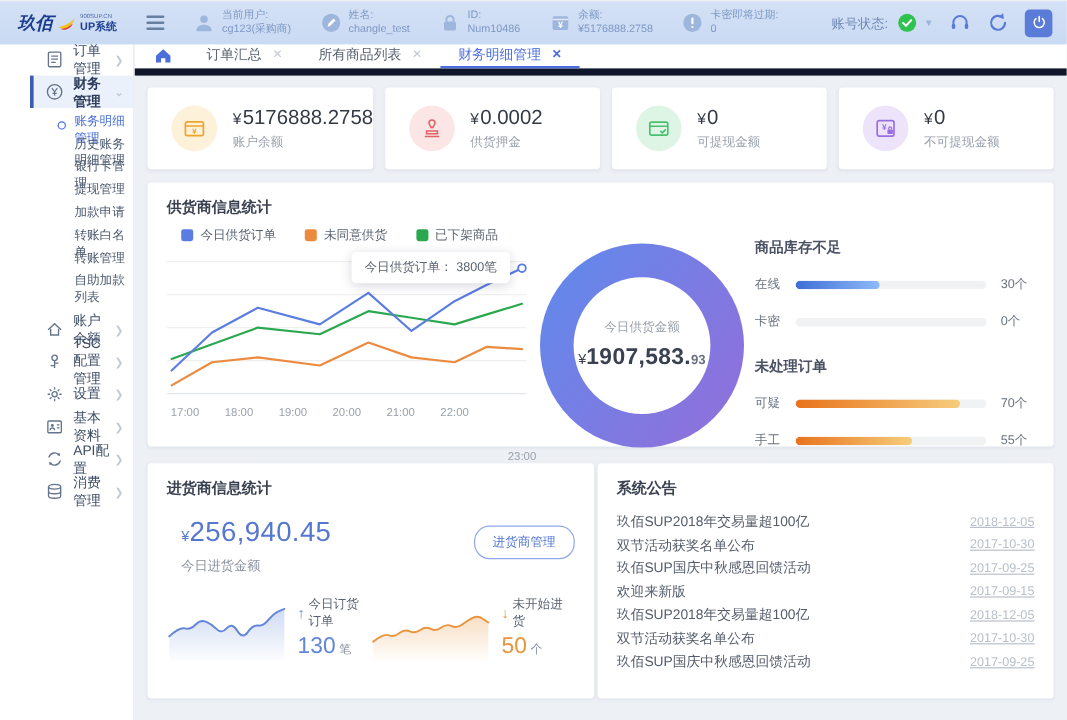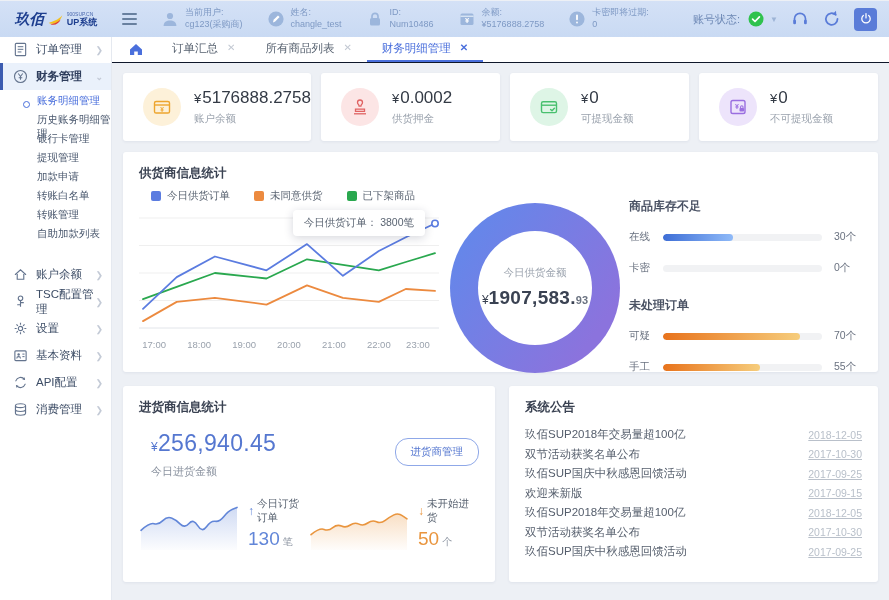--- a/index.html
+++ b/index.html
@@ -25,37 +25,37 @@
   .htext { font-size:9px; color:#7e99c4; line-height:1.3; }
   .top-right { margin-left:auto; display:flex; align-items:center; gap:12px; padding-right:12px; }
   .status-label { font-size:11px; color:#6d88b5; }
   .check-badge { width:16px; height:16px; margin-left:-4px; }
   .chev-down { font-size:8px; color:#9db4d6; margin-left:-6px; }
   .iconbtn { width:20px; height:20px; color:#5a7cd8; background:transparent; border:none; cursor:pointer; padding:0; }
   .power-btn { width:23px; height:23px; background:#5a7cd8; border:none; border-radius:4px;
     display:flex; align-items:center; justify-content:center; cursor:pointer; }
   
   .sidebar { position:absolute; top:36px; left:0; width:112px; bottom:0; background:#fff;
-    border-right:1px solid #e5e9f0; z-index:4; }
+    border-right:1px solid #e5e9f0; z-index:4;padding-left:25px; }
   .snav-item { height:27px; display:flex; align-items:center; padding:0 8px 0 13px;
     font-size:11.5px; color:#3d4d66; cursor:pointer; position:relative; }
   .snav-item .sicon { width:15px; height:15px; margin-right:8px; color:#64748e; flex:none; }
   .snav-item .chevr { margin-left:auto; color:#c3cad6; font-size:9px; }
   .snav-item.active-parent { background:#eaf1fb; font-weight:bold; color:#2e3d5c;font-family:Liberation Serif, serif; }
   .snav-item.active-parent::before { content:""; position:absolute; left:0; top:0; bottom:0; width:3px; background:#3c5cb0; }
   .subnav { padding:4px 0 6px; }
   .subnav-item { height:19px; display:flex; padding-left:37px;
     font-size:10.5px; color:#4a586e; cursor:pointer; position:relative; }
   .subnav-item.active { color:#4a6fdc; }
   .subnav-item.active::before { content:""; position:absolute; left:23px; top:7px; width:5px; height:5px;
     border:1.5px solid #4a6fdc; border-radius:50%; }
   .snav-gap { height:9px; }
   
   .tabbar { position:absolute; left:112px; top:36px; right:0; height:27px; background:#fff;
-    border-bottom:1px solid #0f172a; display:flex; align-items:stretch; z-index:3; }
+    border-bottom:6px solid #0f172a; display:flex; align-items:stretch; z-index:3; }
   .tab-home { display:flex; align-items:center; padding:0 14px 0 17px; color:#4a6fdc; cursor:pointer; }
   .tab { display:flex; align-items:center; gap:9px; padding:0 15px; font-size:11.5px; color:#56616f;
     border-bottom:2px solid transparent; cursor:pointer; }
   .tab .tab-x { color:#c2c8d2; font-size:10px; line-height:1; }
   .tab.active { color:#4a6fdc; border-bottom-color:#4a6fdc; }
   .tab.active .tab-x { color:#4a6fdc; font-weight:bold; }
   
   .content { position:absolute; left:112px; top:63px; right:0; bottom:0; padding:10px 11px; overflow:hidden; }
   .cards { display:flex; gap:10px; }
   .card { flex:1; background:#fff; border-radius:3px; height:68px; display:flex; align-items:center;
@@ -91,21 +91,21 @@
   .donut-cents { font-size:11px; color:#6a7280; }
   .bars-col { width:233px; padding-top:14px; }
   .bars-title { font-size:12px; font-weight:bold; color:#4a5264; margin-bottom:15px; }
   .bar-row { display:flex; align-items:center; margin-bottom:17px; font-size:10.5px; color:#6a7280; }
   .bar-lab { width:28px; flex:none; }
   .bar-track { flex:1; height:7px; border-radius:4px; background:#f1f2f4; margin:0 12px 0 6px; overflow:hidden; }
   .bar-fill { height:100%; border-radius:4px; width:0; }
   .bar-val { width:28px; flex:none; }
   .bars-group2 { margin-top:22px; }
   
-  .bottom-row { display:flex; gap:14px; margin-top:14px;border-radius:11px; }
+  .bottom-row { display:flex; gap:3px; margin-top:14px;border-radius:11px; }
   .purchase-panel { width:372px; height:196px; padding:13px 16px; }
   .purchase-top { display:flex; align-items:flex-start; margin-top:14px; }
   .purchase-nums { margin-left:12px; }
   .big-num { color:#5577d0; font-size:23px; letter-spacing:0.3px; }
   .big-cur { font-size:12px; }
   .purchase-caption { font-size:11px; color:#8b93a0; margin-top:7px; }
   .manage-btn { margin-left:auto; margin-top:8px; border:1px solid #8fa8e8; color:#5577d0; background:#fff;
     border-radius:13px; font-size:10.5px; padding:6px 15px; cursor:pointer;
     font-family:"Liberation Sans",sans-serif; }
   .spark-row { display:flex; margin-top:16px; }
@@ -435,21 +435,21 @@
             <polyline points="4.0,100.8 37.7,69.1 75.9,48.5 127.5,62.3 168.0,36.1 203.9,67.8 239.8,43.0 266.8,29.3 296.0,15.5" fill="none" stroke="#5b7ce0" stroke-width="1.8" stroke-linejoin="round" stroke-linecap="round"></polyline>
             <circle cx="296.0" cy="15.5" r="3.2" fill="#fff" stroke="#5b7ce0" stroke-width="1.6"></circle>
           </svg>
         <div class="x-ticks" id="x-ticks">
             <span style="left: 15.2px;">17:00</span>
             <span style="left: 60.2px;">18:00</span>
             <span style="left: 105.1px;">19:00</span>
             <span style="left: 150px;">20:00</span>
             <span style="left: 194.9px;">21:00</span>
             <span style="left: 239.8px;">22:00</span>
-            <span style="left: 279px;">23:00</span>
+            <span style="left: 296px; margin-top: 36px;">23:00</span>
           </div>
         <div class="tooltip">
           <span>今日供货订单： 3800笔</span>
         </div>
       </div>
 
       <div class="donut-col">
         <div class="donut" id="donut" style="background: linear-gradient(125deg, rgb(100, 135, 234) 12%, rgb(139, 115, 221) 82%);">
           <div class="donut-center">
             <div class="donut-label">今日供货金额</div>

